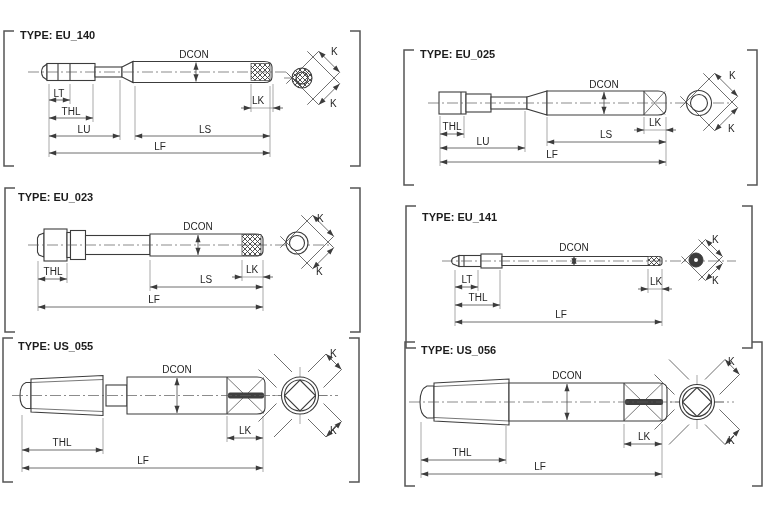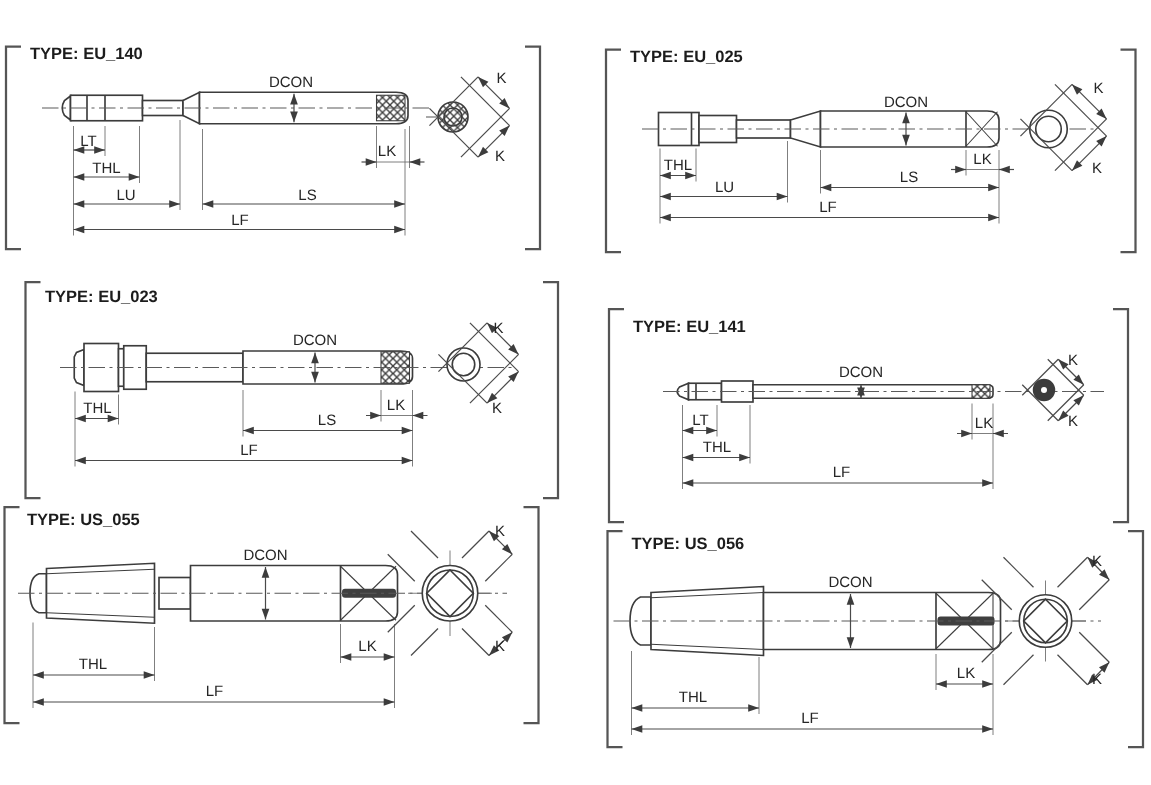--- a/index.html
+++ b/index.html
@@ -84,21 +84,21 @@
     <line class="d" x1="286.3" y1="72.3" x2="318.7" y2="104.7"></line>
     <line class="d" x1="307.3" y1="104.7" x2="339.7" y2="72.3"></line>
     <line class="d" x1="318.7" y1="51.3" x2="339.7" y2="72.3" marker-start="url(#arr)" marker-end="url(#arr)"></line>
     <line class="d" x1="339.7" y1="83.7" x2="318.7" y2="104.7" marker-start="url(#arr)" marker-end="url(#arr)"></line>
     <text class="t" x="331" y="55">K</text>
     <text class="t" x="330" y="107">K</text>
   </g>
 </svg>
 </section>
 
-<section class="panel" style="left:384px;top:0">
+<section class="panel" style="left:384px;top:17px">
 <svg width="383" height="175" viewBox="0 0 383 175">
   <g>
     <polyline class="br" points="30,33 20,33 20,168 30,168"></polyline>
     <polyline class="br" points="363,33 373,33 373,168 363,168"></polyline>
   </g>
   <text class="title" x="36" y="41">TYPE: EU_025</text>
   <g>
     <rect class="of" x="55" y="75" width="27" height="22"></rect>
     <line class="o" x1="77" y1="75" x2="77" y2="97"></line>
     <rect class="of" x="82" y="77" width="25" height="18"></rect>
@@ -140,21 +140,21 @@
     <line class="d" x1="296.3" y1="79.3" x2="330.7" y2="113.7"></line>
     <line class="d" x1="319.3" y1="113.7" x2="353.7" y2="79.3"></line>
     <line class="d" x1="330.7" y1="56.3" x2="353.7" y2="79.3" marker-start="url(#arr)" marker-end="url(#arr)"></line>
     <line class="d" x1="353.7" y1="90.7" x2="330.7" y2="113.7" marker-start="url(#arr)" marker-end="url(#arr)"></line>
     <text class="t" x="345" y="62">K</text>
     <text class="t" x="344" y="115">K</text>
   </g>
 </svg>
 </section>
 
-<section class="panel" style="left:12px;top:174px">
+<section class="panel" style="left:0;top:174px">
 <svg width="383" height="175" viewBox="0 0 383 175">
   <g>
     <polyline class="br" points="15,14 5,14 5,158 15,158"></polyline>
     <polyline class="br" points="350,14 360,14 360,158 350,158"></polyline>
   </g>
   <text class="title" x="18" y="27">TYPE: EU_023</text>
   <g>
     <path class="of" d="M44,59 L39,61 L37.5,64 V78 L39,81 L44,83 Z"></path>
     <rect class="of" x="44" y="55" width="23" height="32"></rect>
     <rect class="of" x="67" y="58.5" width="3.5" height="25"></rect>
@@ -297,21 +297,21 @@
     <line class="d" x1="323.5" y1="55.5" x2="341.5" y2="37.5"></line>
           <line class="d" x1="292" y1="87" x2="274" y2="105"></line>
     <line class="d" x1="326" y1="22" x2="341.5" y2="37.5" marker-start="url(#arr)" marker-end="url(#arr)"></line>
     <line class="d" x1="341.5" y1="89.5" x2="326" y2="105" marker-start="url(#arr)" marker-end="url(#arr)"></line>
     <text class="t" x="330" y="25">K</text>
     <text class="t" x="330" y="102">K</text>
   </g>
 </svg>
 </section>
 
-<section class="panel" style="left:384px;top:348px">
+<section class="panel" style="left:384px;top:336px">
 <svg width="383" height="175" viewBox="0 0 383 175">
   <g>
     <polyline class="br" points="31,6 21,6 21,150 31,150"></polyline>
     <polyline class="br" points="368,6 378,6 378,150 368,150"></polyline>
   </g>
   <text class="title" x="37" y="18">TYPE: US_056</text>
   <g>
     <path class="of" d="M50,50 H43 Q36,53 36,66 Q36,79 43,82 H50 Z"></path>
     <polygon class="of" points="50,47 125,43 125,89 50,85"></polygon>
     <line class="th" x1="50" y1="50.5" x2="125" y2="47"></line>

